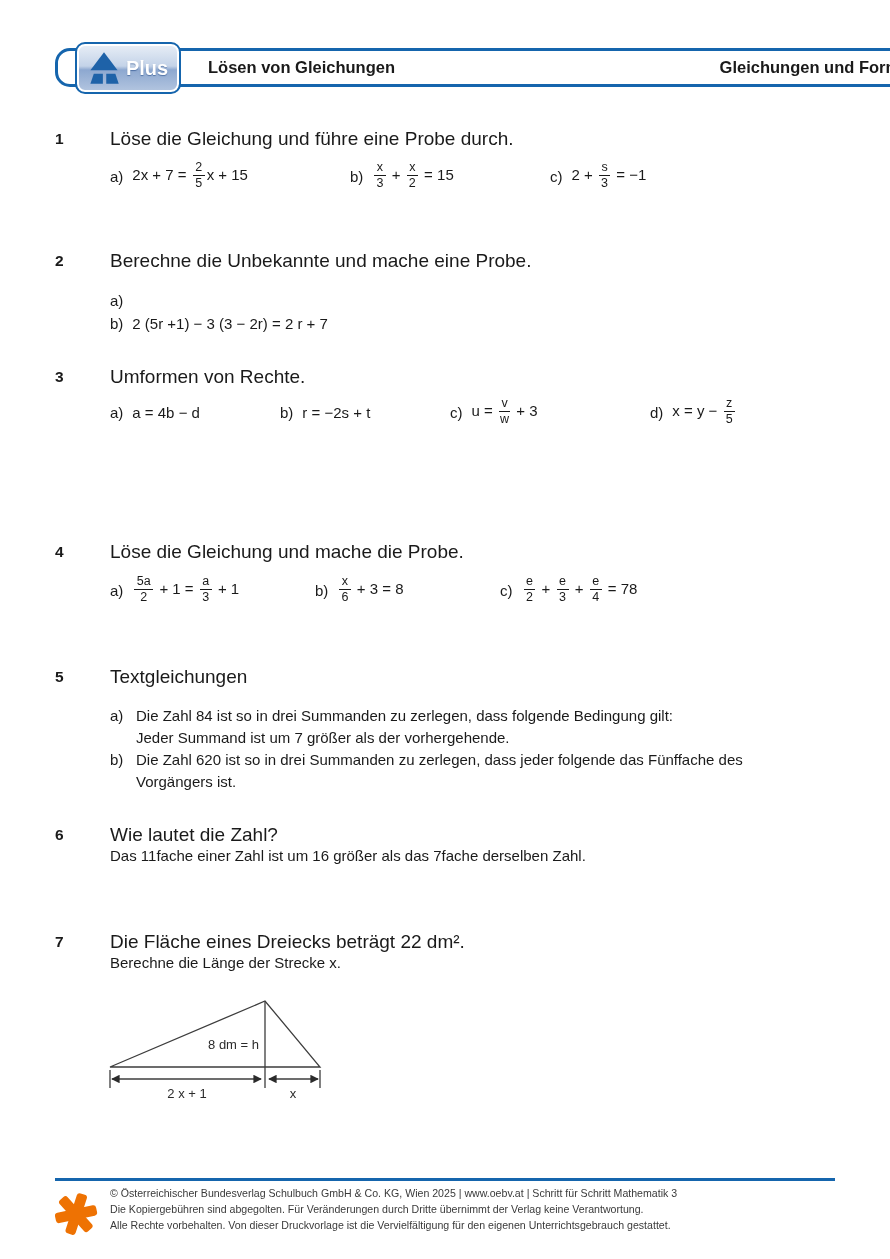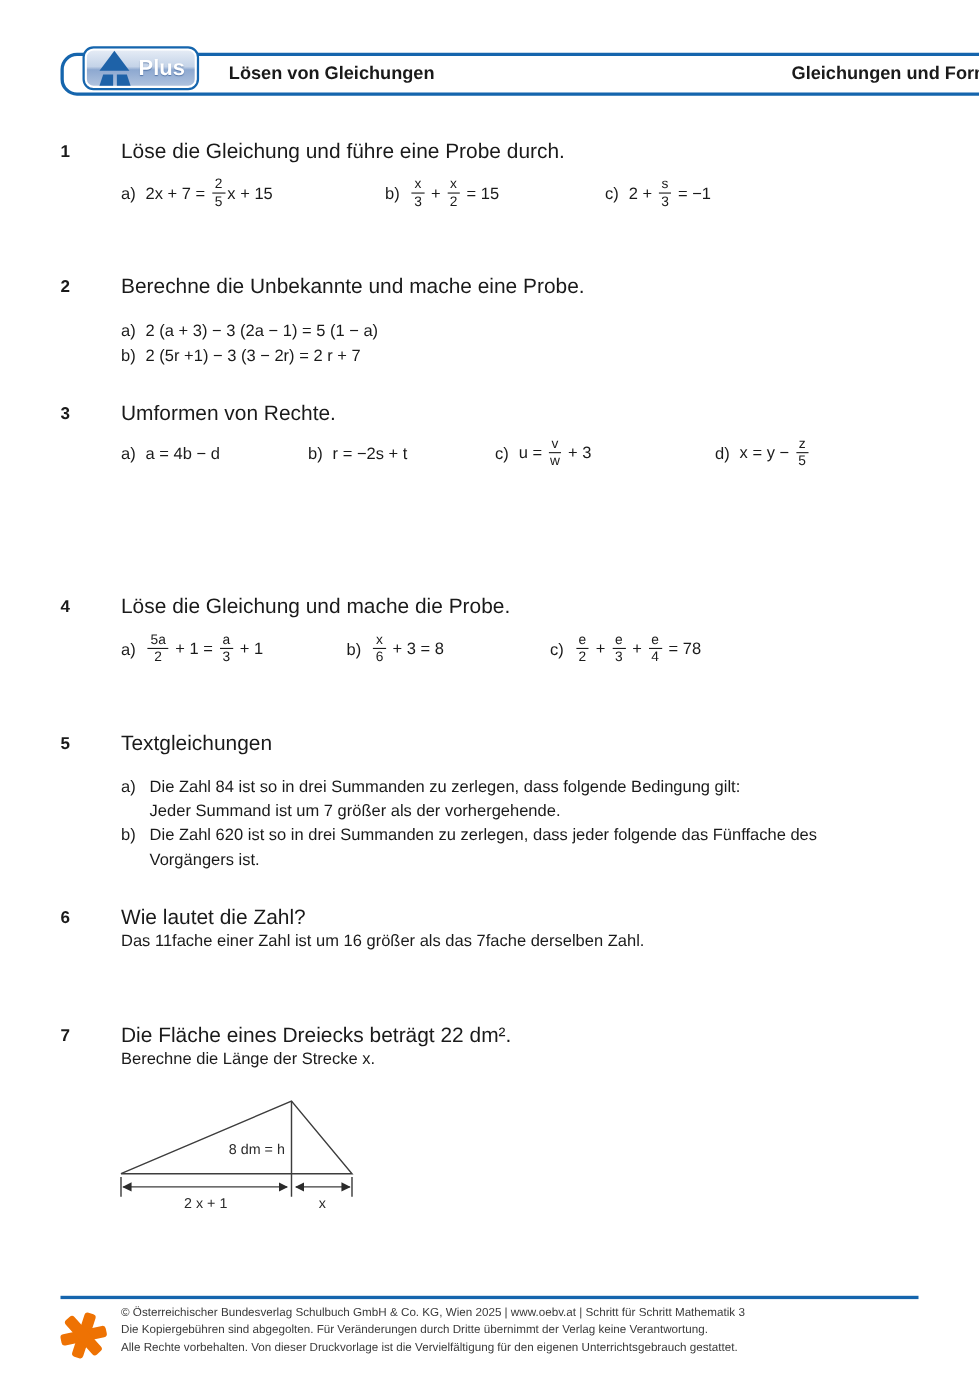--- a/index.html
+++ b/index.html
@@ -5,21 +5,21 @@
   html,body{margin:0;padding:0;background:#fff;}
   .page{position:relative;width:890px;height:1259px;background:#fff;overflow:hidden;
         font-family:"Liberation Sans",sans-serif;color:#1a1a1a;}
 
   
   .pill{position:absolute;left:55px;top:48px;width:888px;height:39px;box-sizing:border-box;
         border:3.5px solid #1565ad;border-radius:15px;background:#fff;
         display:flex;align-items:center;justify-content:space-between;}
   .pill .t-left{margin-left:150px;font-size:16.5px;font-weight:bold;}
   .pill .t-right{margin-right:16px;font-size:16.5px;font-weight:bold;}
-  .badge{position:absolute;left:75px;top:42px;width:106px;height:40px;box-sizing:border-box;
+  .badge{position:absolute;left:75px;top:42px;width:106px;height:52px;box-sizing:border-box;
          border:2.5px solid #1565ad;border-radius:10px;
          background:linear-gradient(180deg,#e9eff7 0%,#c4d3e8 46%,#8da8d0 54%,#b4c6e0 100%);
          box-shadow:inset 0 0 0 2px #ffffff;
          display:flex;align-items:center;justify-content:center;gap:6px;z-index:3;}
   .badge .plus{color:#fff;font-size:20px;font-weight:bold;text-shadow:0 1px 1px rgba(30,70,130,.55);}
 
   
   .problem{position:absolute;left:55px;right:55px;display:grid;grid-template-columns:55px 1fr;}
   .pnum{font-weight:bold;font-size:15.5px;line-height:21px;}
   .ptitle{font-weight:normal;font-size:19px;line-height:21px;}
@@ -105,21 +105,20 @@
     </div>
   </section>
 
   <section class="problem" style="top:250px">
     <div class="pnum">2</div>
     <div>
       <div class="ptitle">Berechne die Unbekannte und mache eine Probe.</div>
       <div style="margin-top:18px">
         <div class="stack-item">
           <span>a)</span>
-          <span class="eq">2 (a + 3) − 3 (2a − 1) = 5 (1 − a)</span>
         </div>
         <div class="stack-item">
           <span>b)</span>
           <span class="eq">2 (5r +1) − 3 (3 − 2r) = 2 r + 7</span>
         </div>
       </div>
     </div>
   </section>
 
   <section class="problem" style="top:366px">

